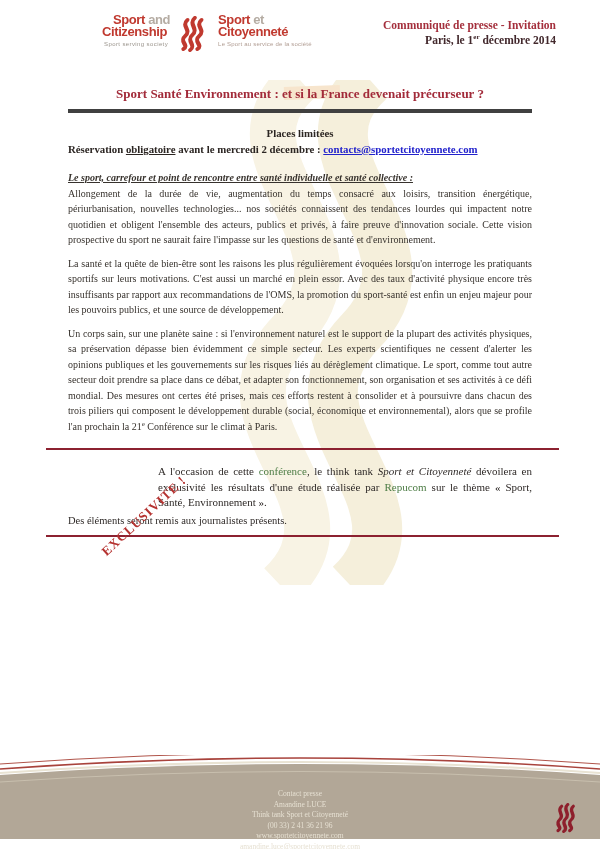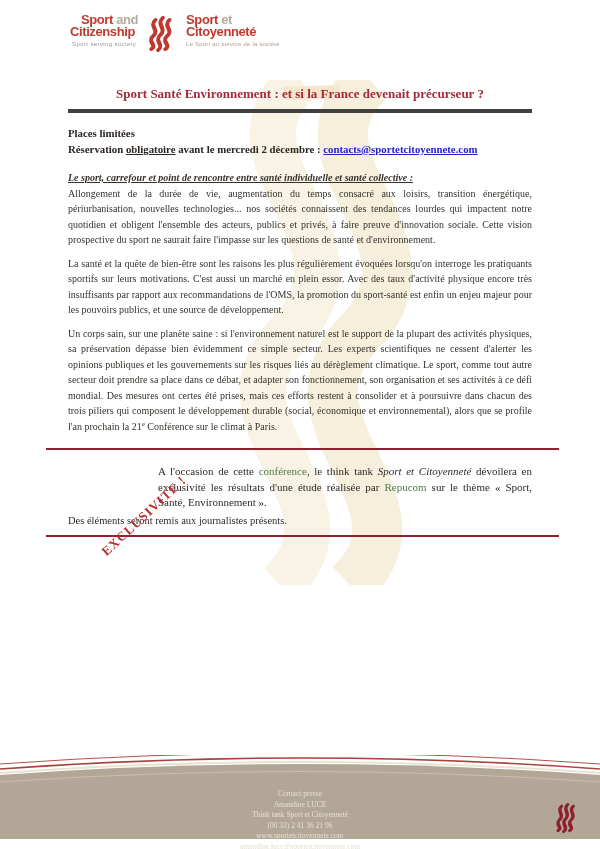--- a/index.html
+++ b/index.html
@@ -8,39 +8,39 @@
     position:relative; width:600px; height:849px; margin:0 auto;
     background:#ffffff; overflow:hidden; color:#2f2a28;
   }
   .layer { position:relative; z-index:1; }
   
   .watermark { position:absolute; left:205px; top:80px; z-index:0; }
   .wm-peach { position:absolute; left:284px; top:86px; width:56px; height:13px;
               background:#f7e5cd; transform:rotate(-2deg); z-index:0; }
   
   .header { display:flex; justify-content:space-between; align-items:flex-start;
-            padding:14px 44px 0 70px; }
+            padding:14px 44px 0 70px;margin-left:32px; }
   .logos { display:flex; align-items:flex-start; gap:9px; font-family:"Liberation Sans","DejaVu Sans",sans-serif; }
   .logo-block { text-align:center; }
   .logo-line { font-size:13px; font-weight:bold; letter-spacing:-0.4px; line-height:12px; color:#c0392f; text-align:left; }
   .logo-line .conj { color:#b5aca3; font-weight:bold; }
   .lg-en .l1 { padding-left:11px; }
   .tagline-en { font-size:6px; color:#9a948c; letter-spacing:0.4px; margin-top:3px; }
   .tagline-fr { font-size:6px; color:#b09c92; letter-spacing:0.2px; margin-top:3px; }
   .sss { margin-top:2px; }
   .hdr-right { text-align:right; font-weight:bold; font-size:11.5px; line-height:15px; padding-top:4px; }
   .doc-type { color:#a42f3c; }
   .date-line { color:#42282c; }
   sup { font-size:7px; vertical-align:super; line-height:0; }
   
   .content { position:relative; margin:0 68px; z-index:1; }
   .title { margin-top:34px; text-align:center; font-weight:bold; font-size:13px;
            color:#a22b3a; padding-bottom:7px; border-bottom:4px solid #404040; }
   .intro { margin-top:25px; font-weight:bold; font-size:10.8px; line-height:18px; text-align:justify; color:#2b2522; }
-  .places { margin-top:12px; font-weight:bold; font-size:10.8px; line-height:16px; color:#2b2522; }
+  .places { margin-top:12px; font-weight:bold; font-size:10.8px; line-height:16px; color:#2b2522;text-align:center; }
   .resa { font-weight:bold; font-size:10.8px; line-height:16px; color:#2b2522; }
   .u { text-decoration:underline; }
   a.mail { color:#2222cc; font-weight:bold; text-decoration:underline; cursor:pointer; }
   .lead { margin-top:13px; font-style:italic; text-decoration:underline; font-size:10px;
           line-height:15.5px; color:#37322d; font-weight:bold; }
   .ipara { font-size:10px; line-height:15.5px; text-align:justify; color:#37322d; }
   .ipara + .ipara { margin-top:8px; }
   .gap16 { margin-top:16px; }
   .redline { border:none; border-top:2px solid #8c2130; margin:14px -27px 0 -22px; }
   
@@ -93,20 +93,24 @@
       </svg>
       <div class="logo-block">
         <div class="logo-line">
           <span>Sport</span>
           <span class="conj">et</span>
         </div>
         <div class="logo-line">Citoyenneté</div>
         <div class="tagline-fr">Le Sport au service de la société</div>
       </div>
     </div>
+    <div class="hdr-right">
+      <div class="doc-type">Communiqué de presse - Invitation</div>
+      <div class="date-line"><span>Paris, le 1</span><sup>er</sup><span> décembre 2014</span></div>
+    </div>
   </div>
 
   <div class="content">
     <div class="title">Sport Santé Environnement : et si la France devenait précurseur ?</div>
 
 
     <div class="places">Places limitées</div>
     <div class="resa"><span>Réservation </span><span class="u">obligatoire</span><span> avant le mercredi 2 décembre : </span><a class="mail">contacts@sportetcitoyennete.com</a></div>
 
     <div class="lead">Le sport, carrefour et point de rencontre entre santé individuelle et santé collective :</div>

